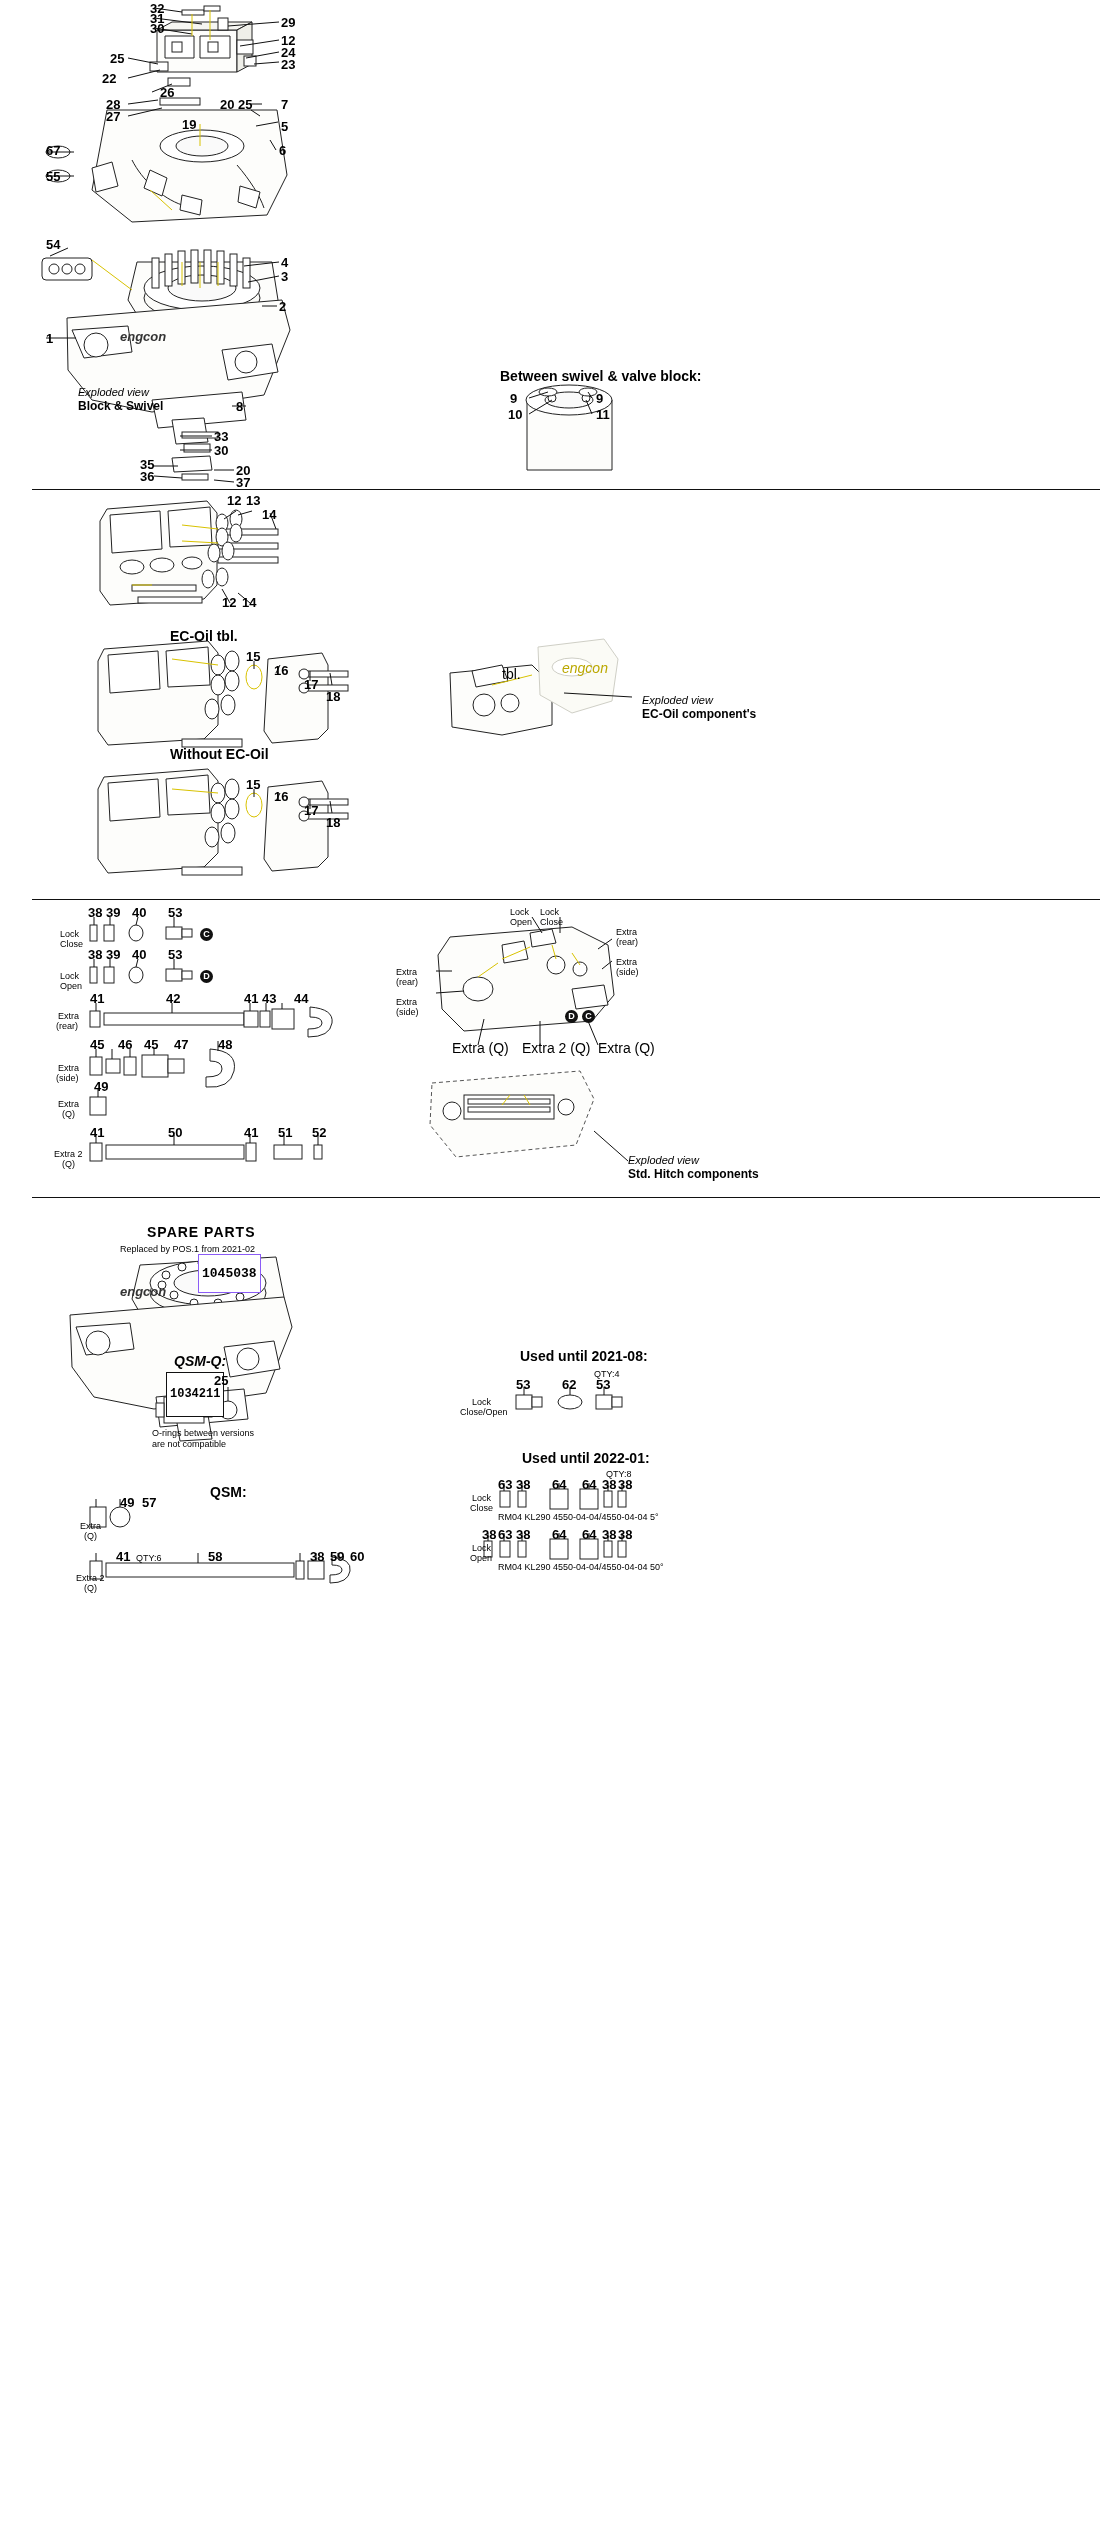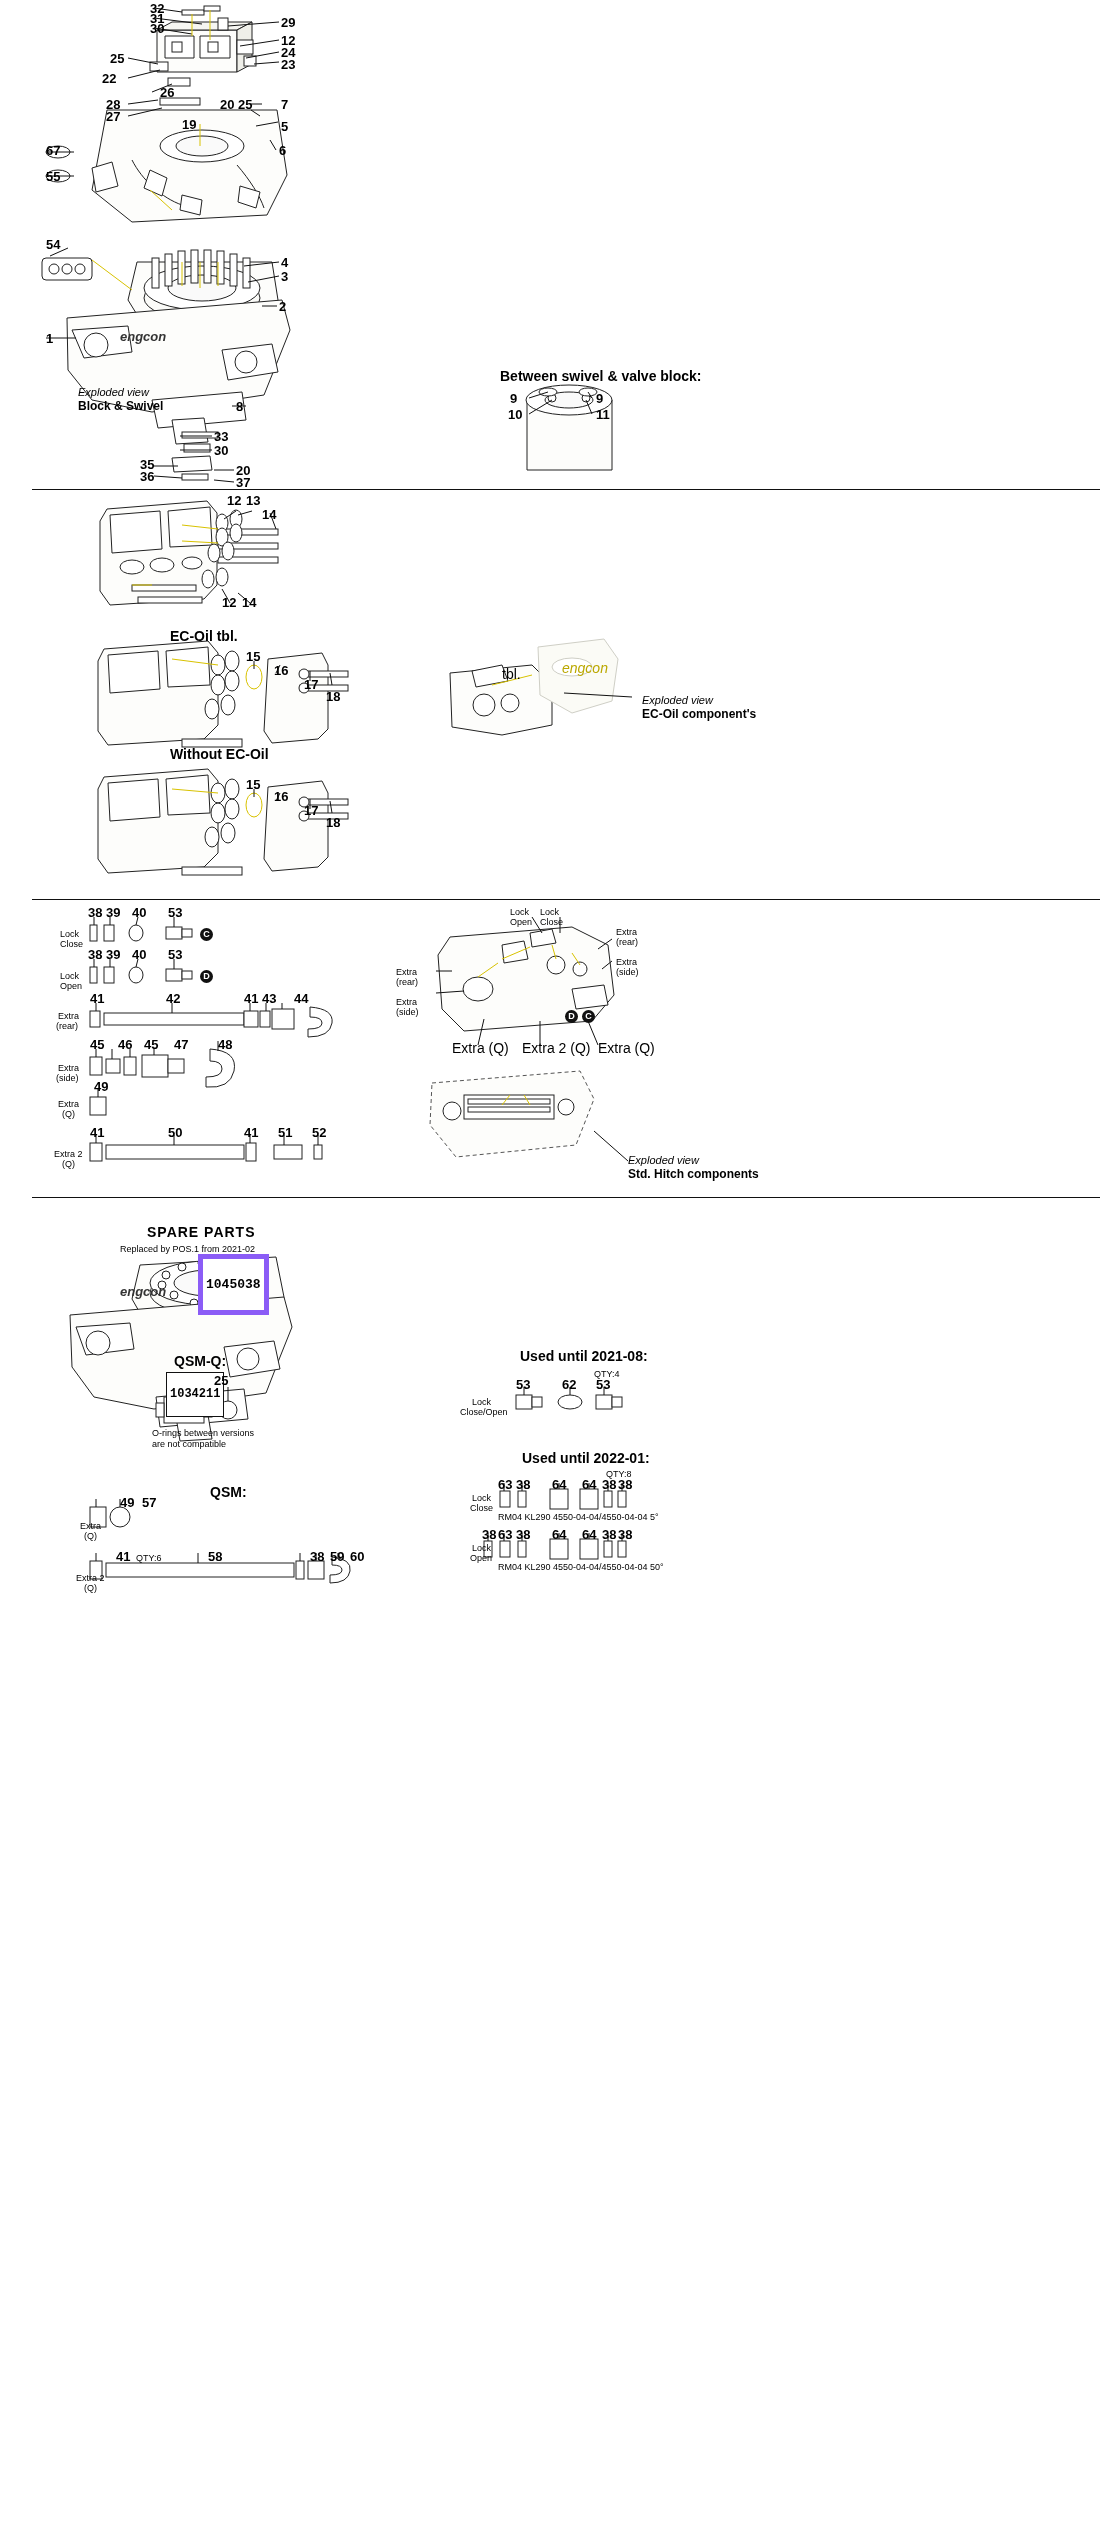--- a/index.html
+++ b/index.html
@@ -621,24 +621,24 @@
         <path d="M490 336 L490 344"></path>
         <path d="M527 336 L527 342"></path>
         <path d="M557 336 L557 342"></path>
         <path d="M576 336 L576 344"></path>
         <path d="M590 336 L590 344"></path>
     </g>
   </svg>
 
   <div class="hdr" style="left:115px;top:1224px;">SPARE PARTS</div>
   <div class="lbl tiny" style="left:88px;top:1243px;">Replaced by POS.1 from 2021-02</div>
-  <div class="lbl mono" style="left:166px;top:1254px;font-size:13px;border:5px solid #8b5cf6;padding:19px 3px;background:#fff;">1045038</div>
+  <div class="lbl mono" style="left:166px;top:1254px;font-size:13px;border:1px solid #8b5cf6;padding:12px 3px;background:#fff;">1045038</div>
   <div class="lbl" style="left:88px;top:1285px;font-size:13px;font-style:italic;color:#333;">engcon</div>
 
-  <div class="lbl sm" style="left:142px;top:1355px;font-weight:bold;">QSM-Q:</div>
+  <div class="lbl sm" style="left:142px;top:1355px;font-weight:bold;font-style:italic;">QSM-Q:</div>
   <div class="lbl mono" style="left:134px;top:1372px;font-size:12px;border:1px solid #111;padding:15px 3px;background:#fff;">1034211</div>
   <div class="lbl" style="left:182px;top:1374px;">25</div>
   <div class="lbl tiny" style="left:120px;top:1427px;">O-rings between versions</div>
   <div class="lbl tiny" style="left:120px;top:1438px;">are not compatible</div>
 
   <div class="lbl sm" style="left:178px;top:1486px;font-weight:bold;">QSM:</div>
   <div class="lbl" style="left:88px;top:1496px;">49</div>
   <div class="lbl" style="left:110px;top:1496px;">57</div>
   <div class="lbl tiny" style="left:48px;top:1520px;">Extra</div>
   <div class="lbl tiny" style="left:52px;top:1530px;">(Q)</div>

